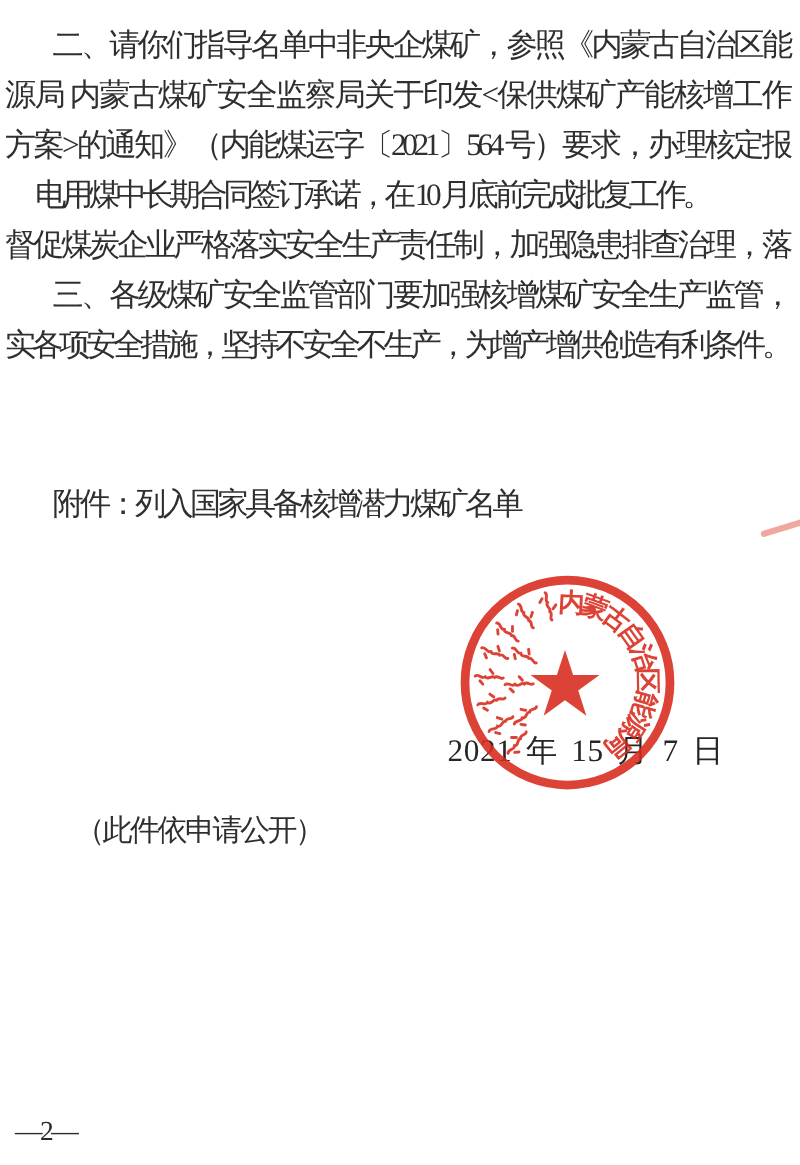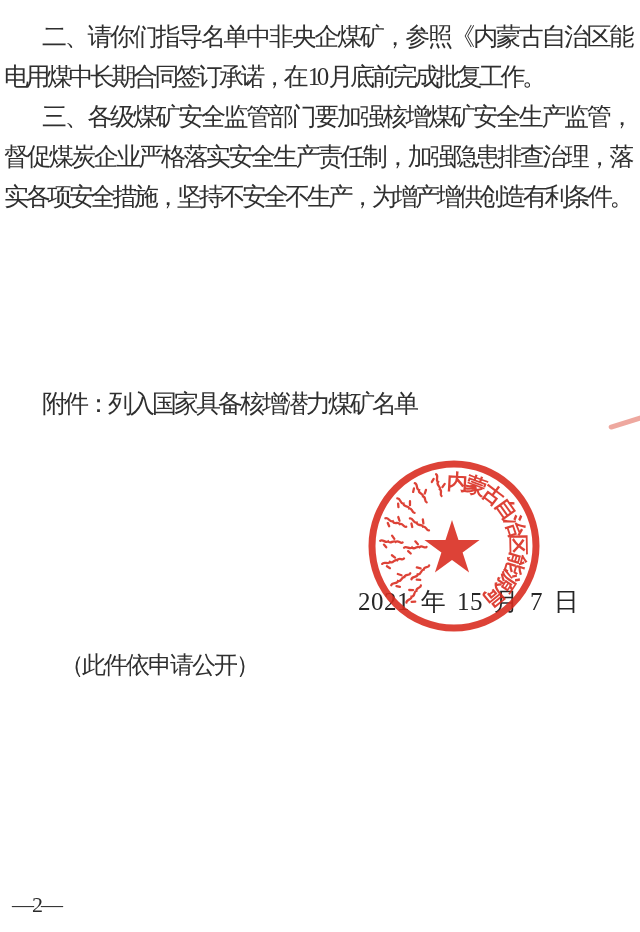--- a/index.html
+++ b/index.html
@@ -25,21 +25,21 @@
     height: 40px;
     line-height: 40px;
     font-size: 25px;
     letter-spacing: -3.5px;
     text-align: justify;
     text-align-last: justify;
     text-justify: inter-character;
     white-space: nowrap;
   }
   .line.indent { text-indent: 38px; }
-  .line.no-just { text-align-last: left; }
+  .line.no-just { text-align-last: left; margin-left: 24px; }
 
   .attachment-line {
     position: absolute;
     left: 4px; top: 384px;
     width: 627px;
     height: 40px; line-height: 40px;
     font-size: 25px;
     letter-spacing: -3px;
     text-indent: 38px;
     white-space: nowrap;
@@ -101,23 +101,25 @@
     z-index: 0;
   }
 </style>
 </head>
 <body>
 
 <div class="page">
 
   <div class="doc-body">
       <div class="line indent">二、请你们指导名单中非央企煤矿，参照《内蒙古自治区能</div>
+      <div class="line">源局 内蒙古煤矿安全监察局关于印发&lt;保供煤矿产能核增工作</div>
+      <div class="line">方案&gt;的通知》（内能煤运字〔2021〕564 号）要求，办理核定报</div>
       <div class="line no-just">电用煤中长期合同签订承诺，在 10 月底前完成批复工作。</div>
+      <div class="line">督促煤炭企业严格落实安全生产责任制，加强隐患排查治理，落</div>
       <div class="line indent">三、各级煤矿安全监管部门要加强核增煤矿安全生产监管，</div>
-      <div class="line">督促煤炭企业严格落实安全生产责任制，加强隐患排查治理，落</div>
       <div class="line">实各项安全措施，坚持不安全不生产，为增产增供创造有利条件。</div>
     </div>
 
   <div class="attachment-line">
     <span>附件：</span><span>列入国家具备核增潜力煤矿名单</span>
   </div>
 
   <div class="seal-smudge"></div>
 
   <div class="date-line">2021 年 15 月 7 日</div>

